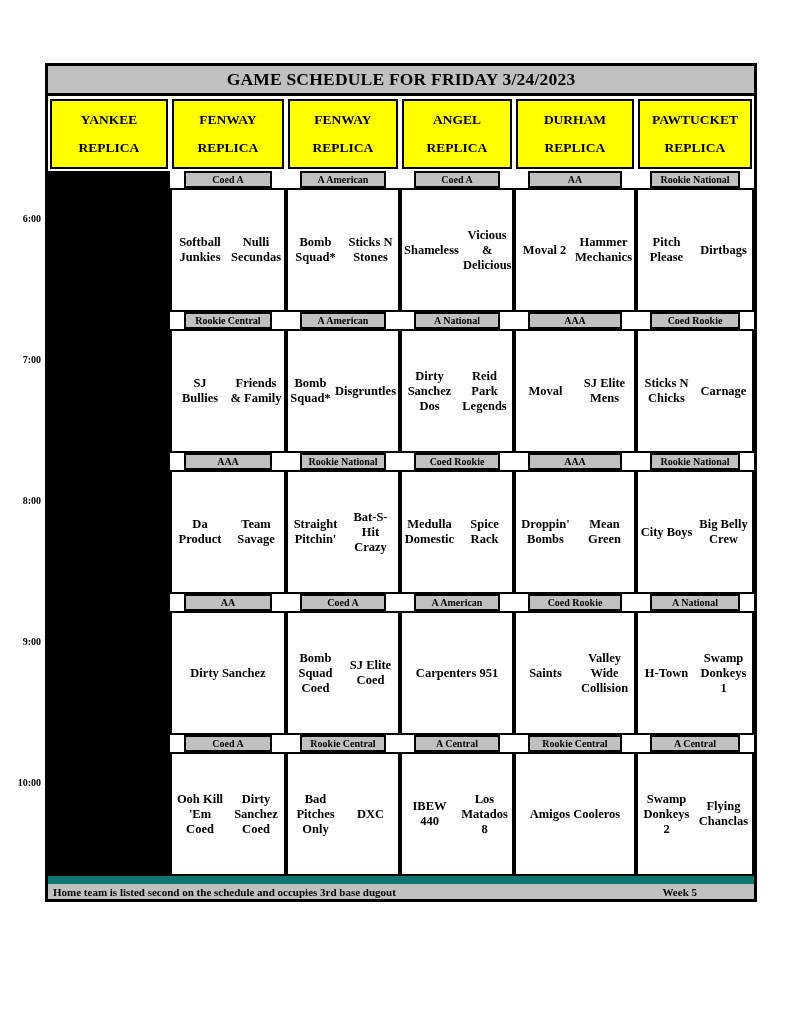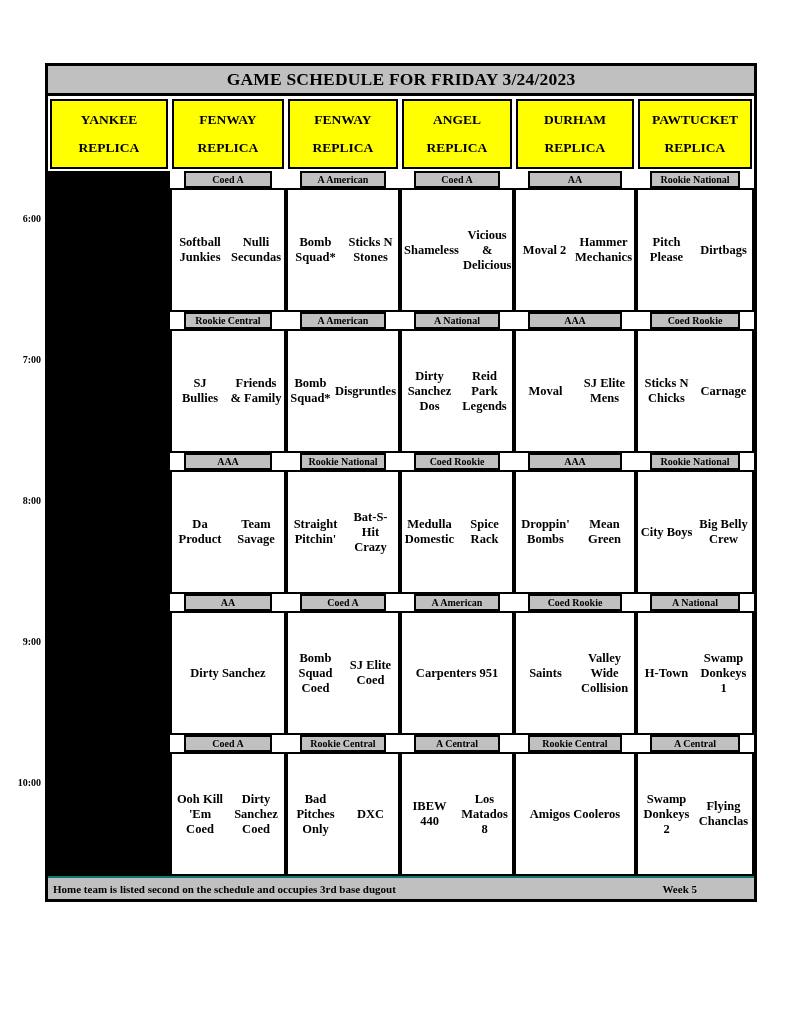--- a/index.html
+++ b/index.html
@@ -83,21 +83,21 @@
     align-items: center;
     justify-content: center;
     text-align: center;
     font-size: 12.5px;
     line-height: 1.2;
     padding: 0 2px;
   }
   .footer-bar {
     height: 23px;
     background: #c0c0c0;
-    border-top: 2px solid #0f766e;
+    border-top: 8px solid #0f766e;
     display: flex;
     align-items: center;
     justify-content: space-between;
     font-size: 11px;
     padding: 0 57px 0 5px;
   }
   .time-label {
     position: absolute;
     left: 4px;
     width: 37px;

